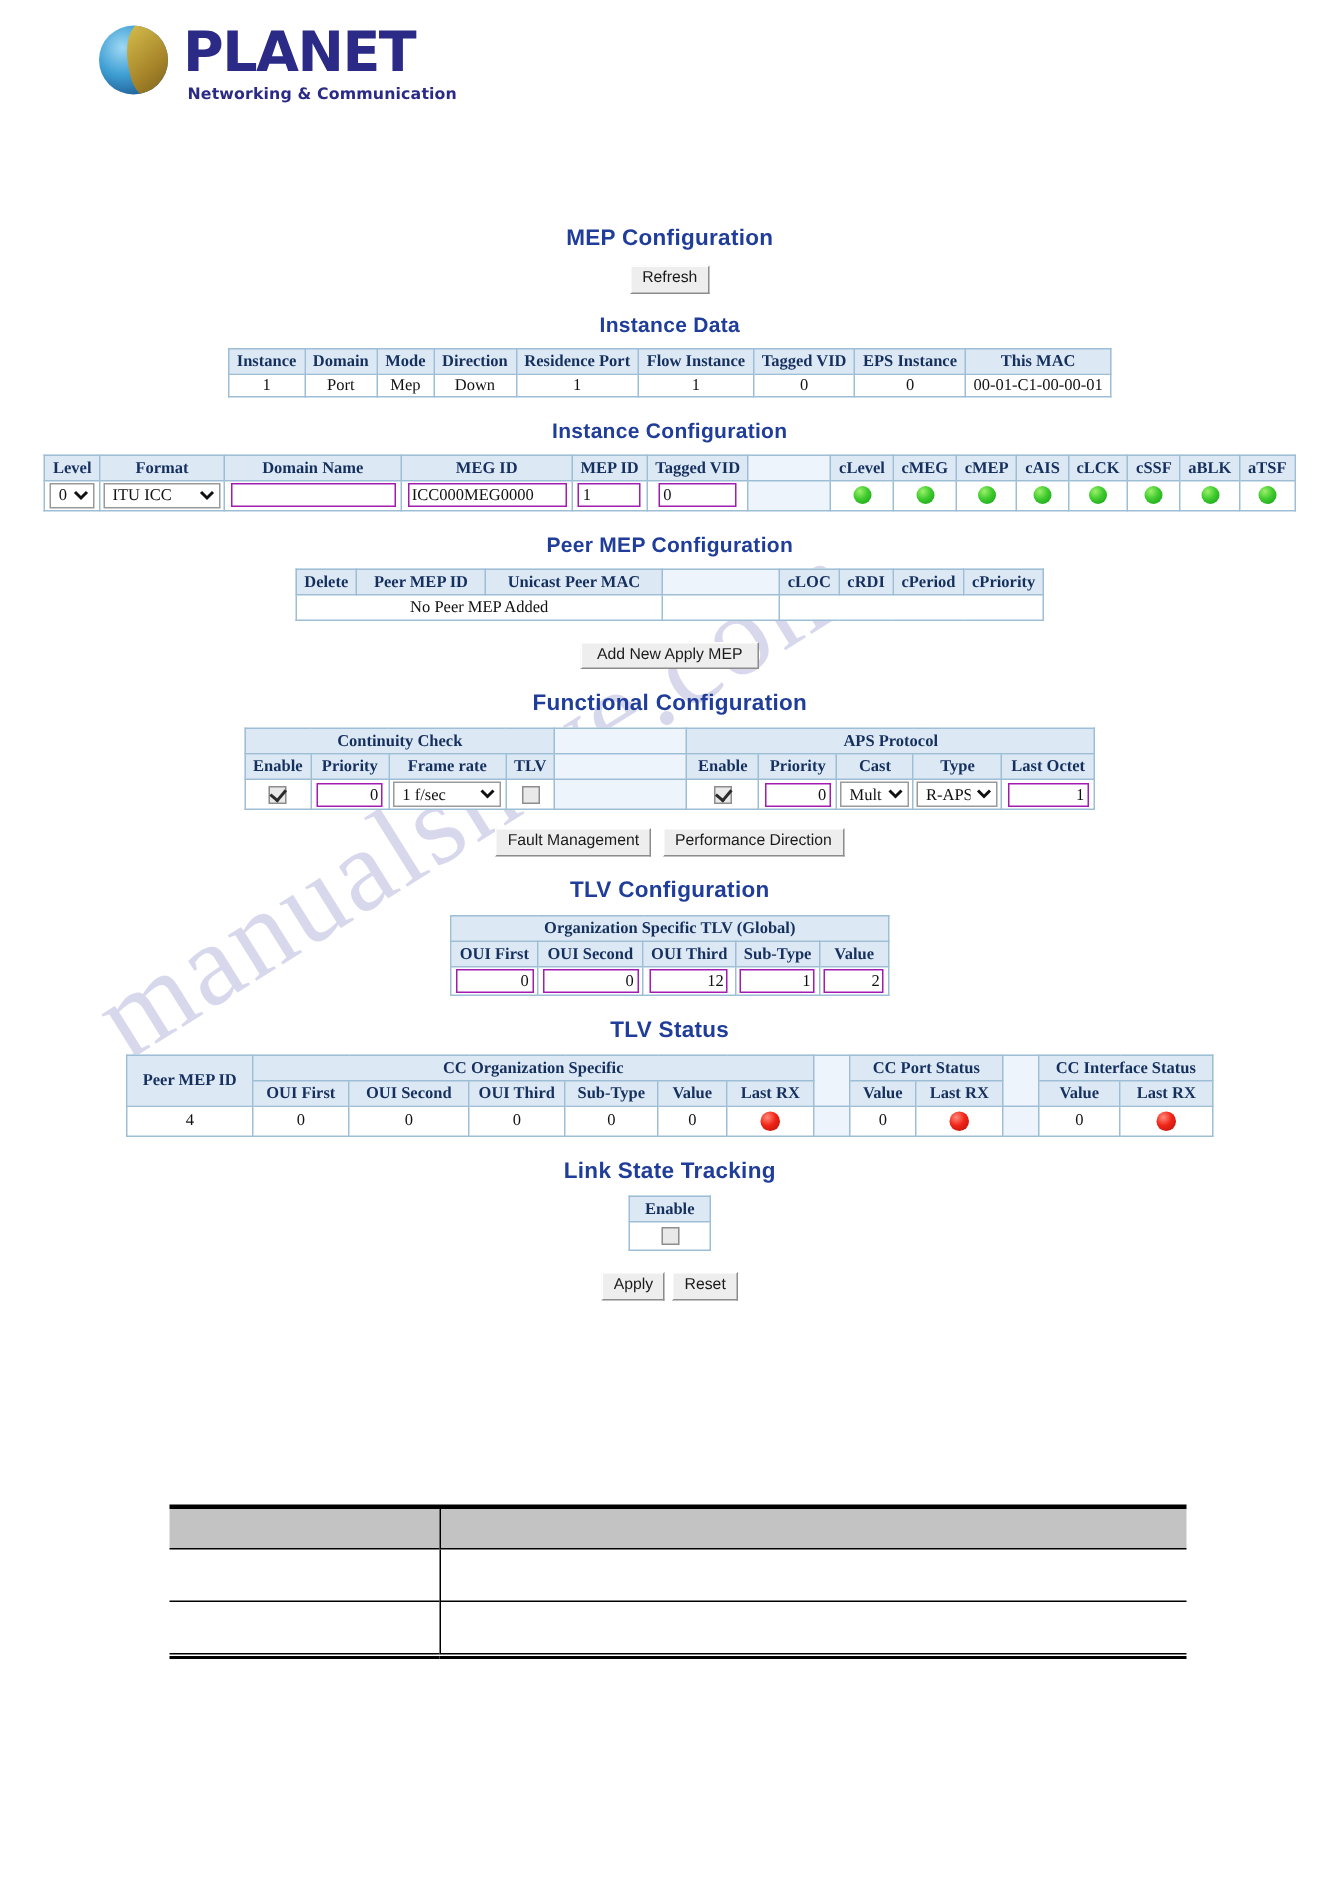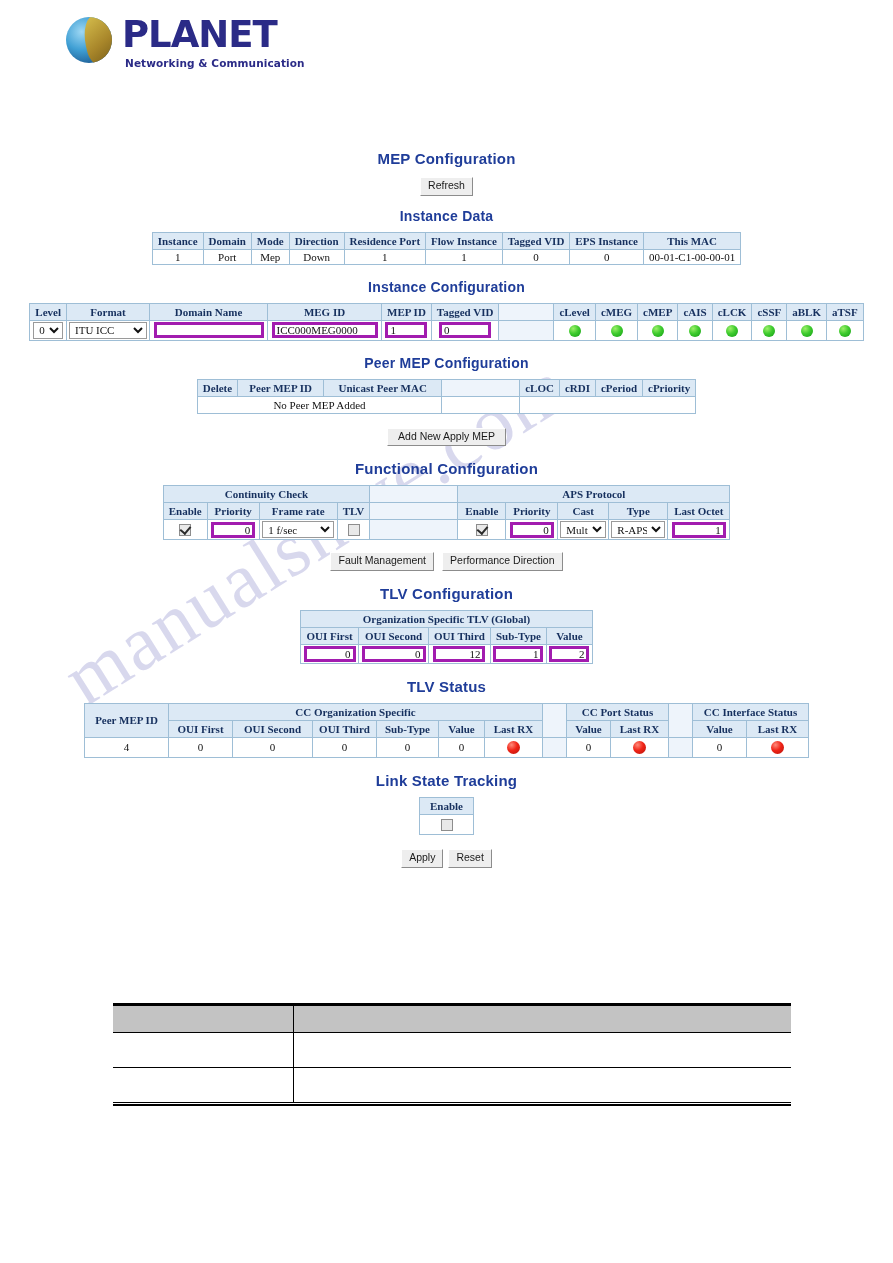--- a/index.html
+++ b/index.html
@@ -130,21 +130,21 @@
     white-space: nowrap;
     background: #ffffff;
   }
   table.sw td.blank, table.sw th.blank { background:#eef4fb; border-color:#9ebed6; }
   table.sw tr.data td { color:#111; }
 
   
   input.tin {
     font-family: "Liberation Serif", serif;
     font-size: 11px;
-    border: 3px solid #a21caf;
+    border: 1px solid #a21caf;
     background: #fff;
     height: 16px;
     padding: 0 2px;
     text-align: right;
     color: #111;
   }
   input.tin.l { text-align: left; }
   select.tsel {
     font-family: "Liberation Serif", serif;
     font-size: 11px;

